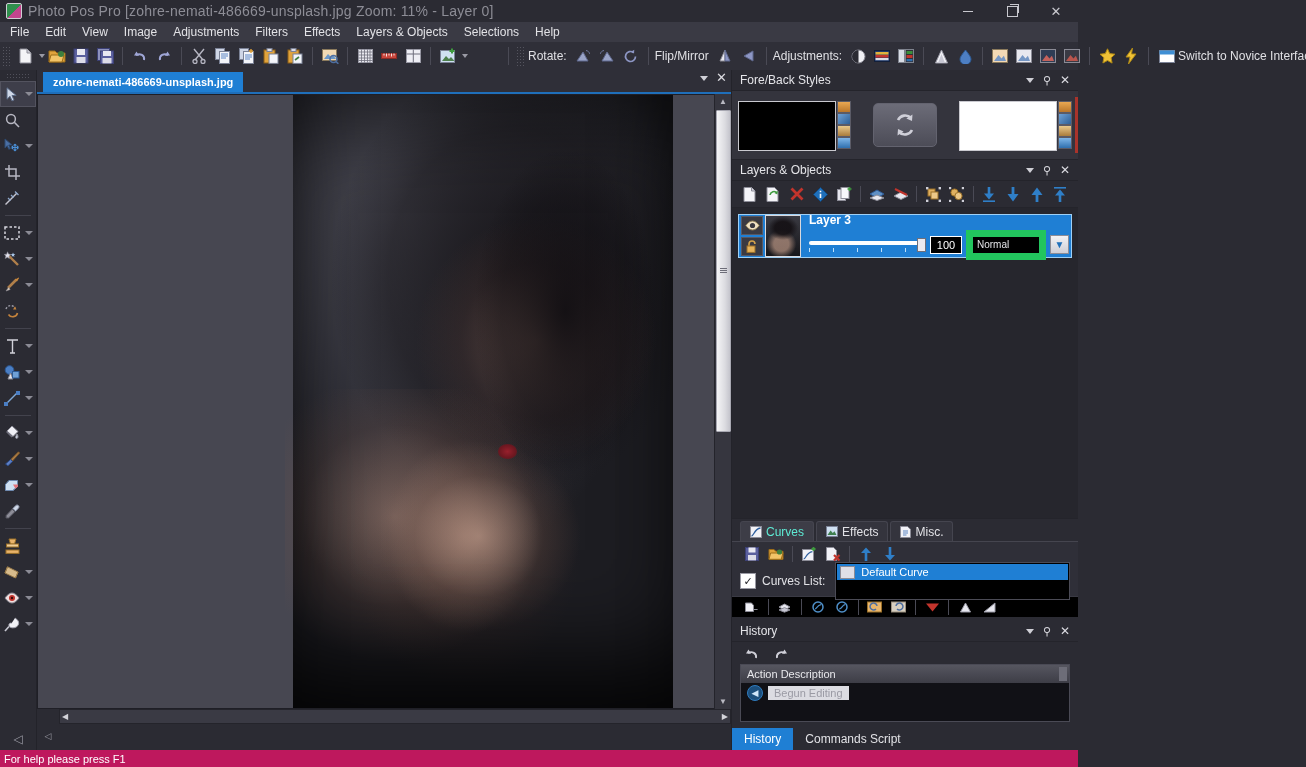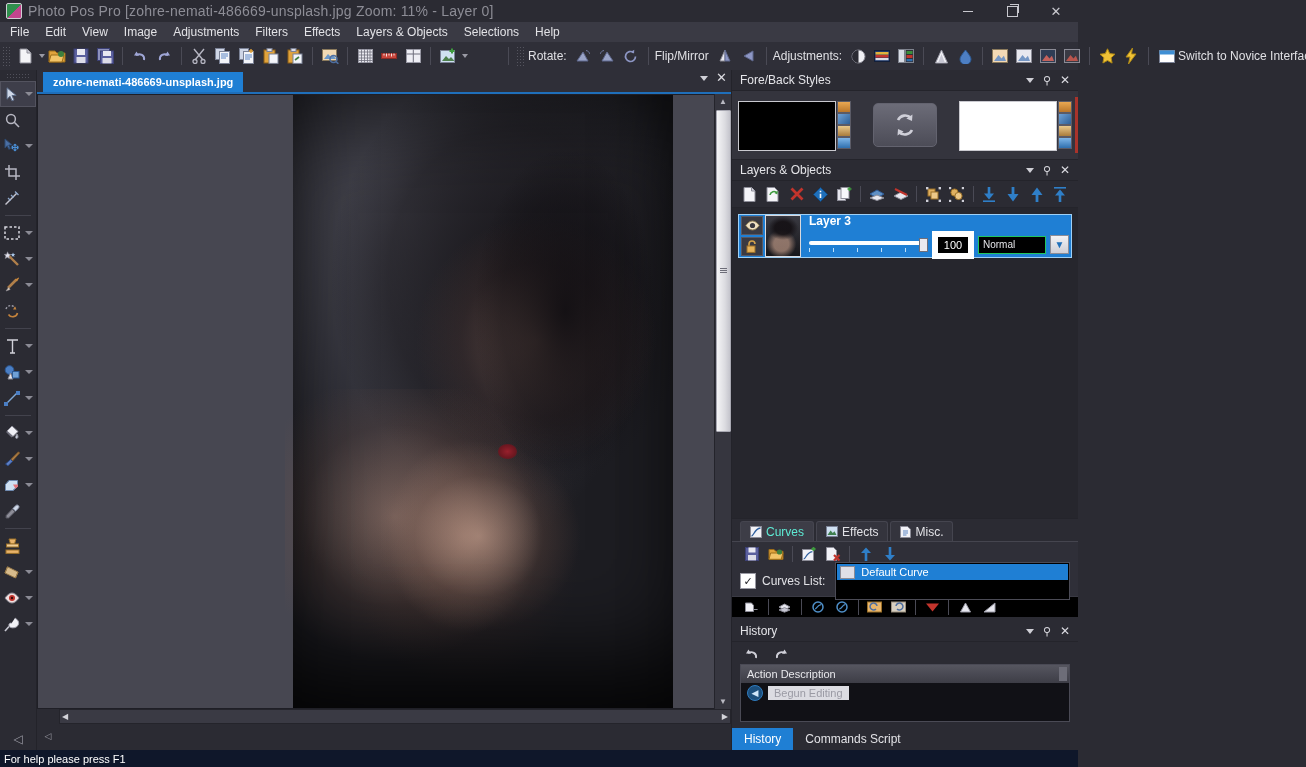--- a/index.html
+++ b/index.html
@@ -142,22 +142,22 @@
       linear-gradient(180deg,#3a3a42,#16161a),
       repeating-conic-gradient(#ffffff 0% 25%, #bdbdc4 0% 50%) 0 0/8px 8px;}
   .li-body{flex:1;padding-left:8px;display:flex;flex-direction:column;justify-content:center;height:40px;}
   .li-name{color:#fff;font-size:12px;font-weight:bold;margin-bottom:3px;}
   .li-ctrls{display:flex;align-items:center;gap:4px;}
   .li-slider{flex:1;position:relative;height:14px;}
   .li-slider .trk{position:absolute;left:0;right:0;top:3px;height:4px;background:#fff;border-radius:2px;}
   .li-slider .thumb{position:absolute;right:0;top:0;width:7px;height:12px;background:#eaeaf0;border:1px solid #6f6f7a;}
   .li-slider .ticks{position:absolute;left:0;right:0;top:10px;height:4px;
     background:repeating-linear-gradient(90deg,#bfe0fa 0 1px,transparent 1px 24px);}
-  .li-opacity{width:30px;height:16px;background:#000;color:#fff;font-size:11px;display:flex;align-items:center;justify-content:center;border:6px solid #ffffff;}
-  .li-blend{width:62px;height:16px;background:#000;color:#e4e4e8;font-size:10px;display:flex;align-items:center;padding-left:4px;border:1px solid #22c55e;}
+  .li-opacity{width:30px;height:16px;background:#000;color:#fff;font-size:11px;display:flex;align-items:center;justify-content:center;border:1px solid #ffffff;}
+  .li-blend{width:62px;height:16px;background:#000;color:#e4e4e8;font-size:10px;display:flex;align-items:center;padding-left:4px;border:7px solid #22c55e;}
   .li-blend-car{width:17px;height:17px;background:linear-gradient(180deg,#f2f2f5,#cfcfd6);border:1px solid #8d8d97;display:flex;align-items:center;justify-content:center;color:#1f6fba;font-size:10px;}
 
   
   .curvedock{border-top:1px solid #24242b;background:#2b2b33;}
   .tabsrow{height:22px;display:flex;align-items:flex-end;padding-left:8px;gap:2px;background:#2b2b33;}
   .ctab{height:19px;display:flex;align-items:center;gap:4px;padding:0 9px;font-size:12px;color:#e2e2e6;background:#34343d;border:1px solid #45454f;border-bottom:none;border-radius:3px 3px 0 0;}
   .ctab.active{background:#3d3d47;color:#5eead4;}
   .curve-body{background:#2f2f38;border-top:1px solid #45454f;}
   .curve-tools{height:24px;display:flex;align-items:center;padding:0 8px;gap:0;}
   .curve-row{height:30px;display:flex;align-items:center;padding:0 8px;}
@@ -175,21 +175,21 @@
   .hist-head{height:18px;background:linear-gradient(180deg,#565660,#3d3d46);color:#e8e8ec;font-size:11px;display:flex;align-items:center;padding-left:6px;position:relative;}
   .hist-head .hsbar{position:absolute;right:2px;top:2px;width:8px;bottom:2px;background:#6d6d78;}
   .hist-item{height:20px;display:flex;align-items:center;padding-left:6px;gap:5px;}
   .hist-circ{width:14px;height:14px;border-radius:50%;background:#1c4f7d;border:1px solid #2f7bbe;display:flex;align-items:center;justify-content:center;color:#cfe6fa;font-size:9px;}
   .hist-txt{background:#dcdce2;color:#9a9aa4;font-size:11px;padding:1px 6px;}
   .hist-tabs{height:22px;display:flex;align-items:center;gap:0;margin-top:6px;background:#2b2b33;}
   .htab{height:22px;display:flex;align-items:center;padding:0 12px;font-size:12px;color:#e2e2e6;}
   .htab.active{background:#1f7fd4;color:#fff;}
 
   
-  .botstatus{position:absolute;left:0;right:0;bottom:0;height:17px;background:#0f172a;color:#fff;font-size:11px;display:flex;align-items:center;padding-left:4px;}
+  .botstatus{position:absolute;left:0;right:0;bottom:0;height:17px;background:#be185d;color:#fff;font-size:11px;display:flex;align-items:center;padding-left:4px;}
 
   svg{display:block;}
 </style>
 </head>
 <body>
 
 <div class="app">
 
   <div class="titlebar">
     <span class="title-icon">

